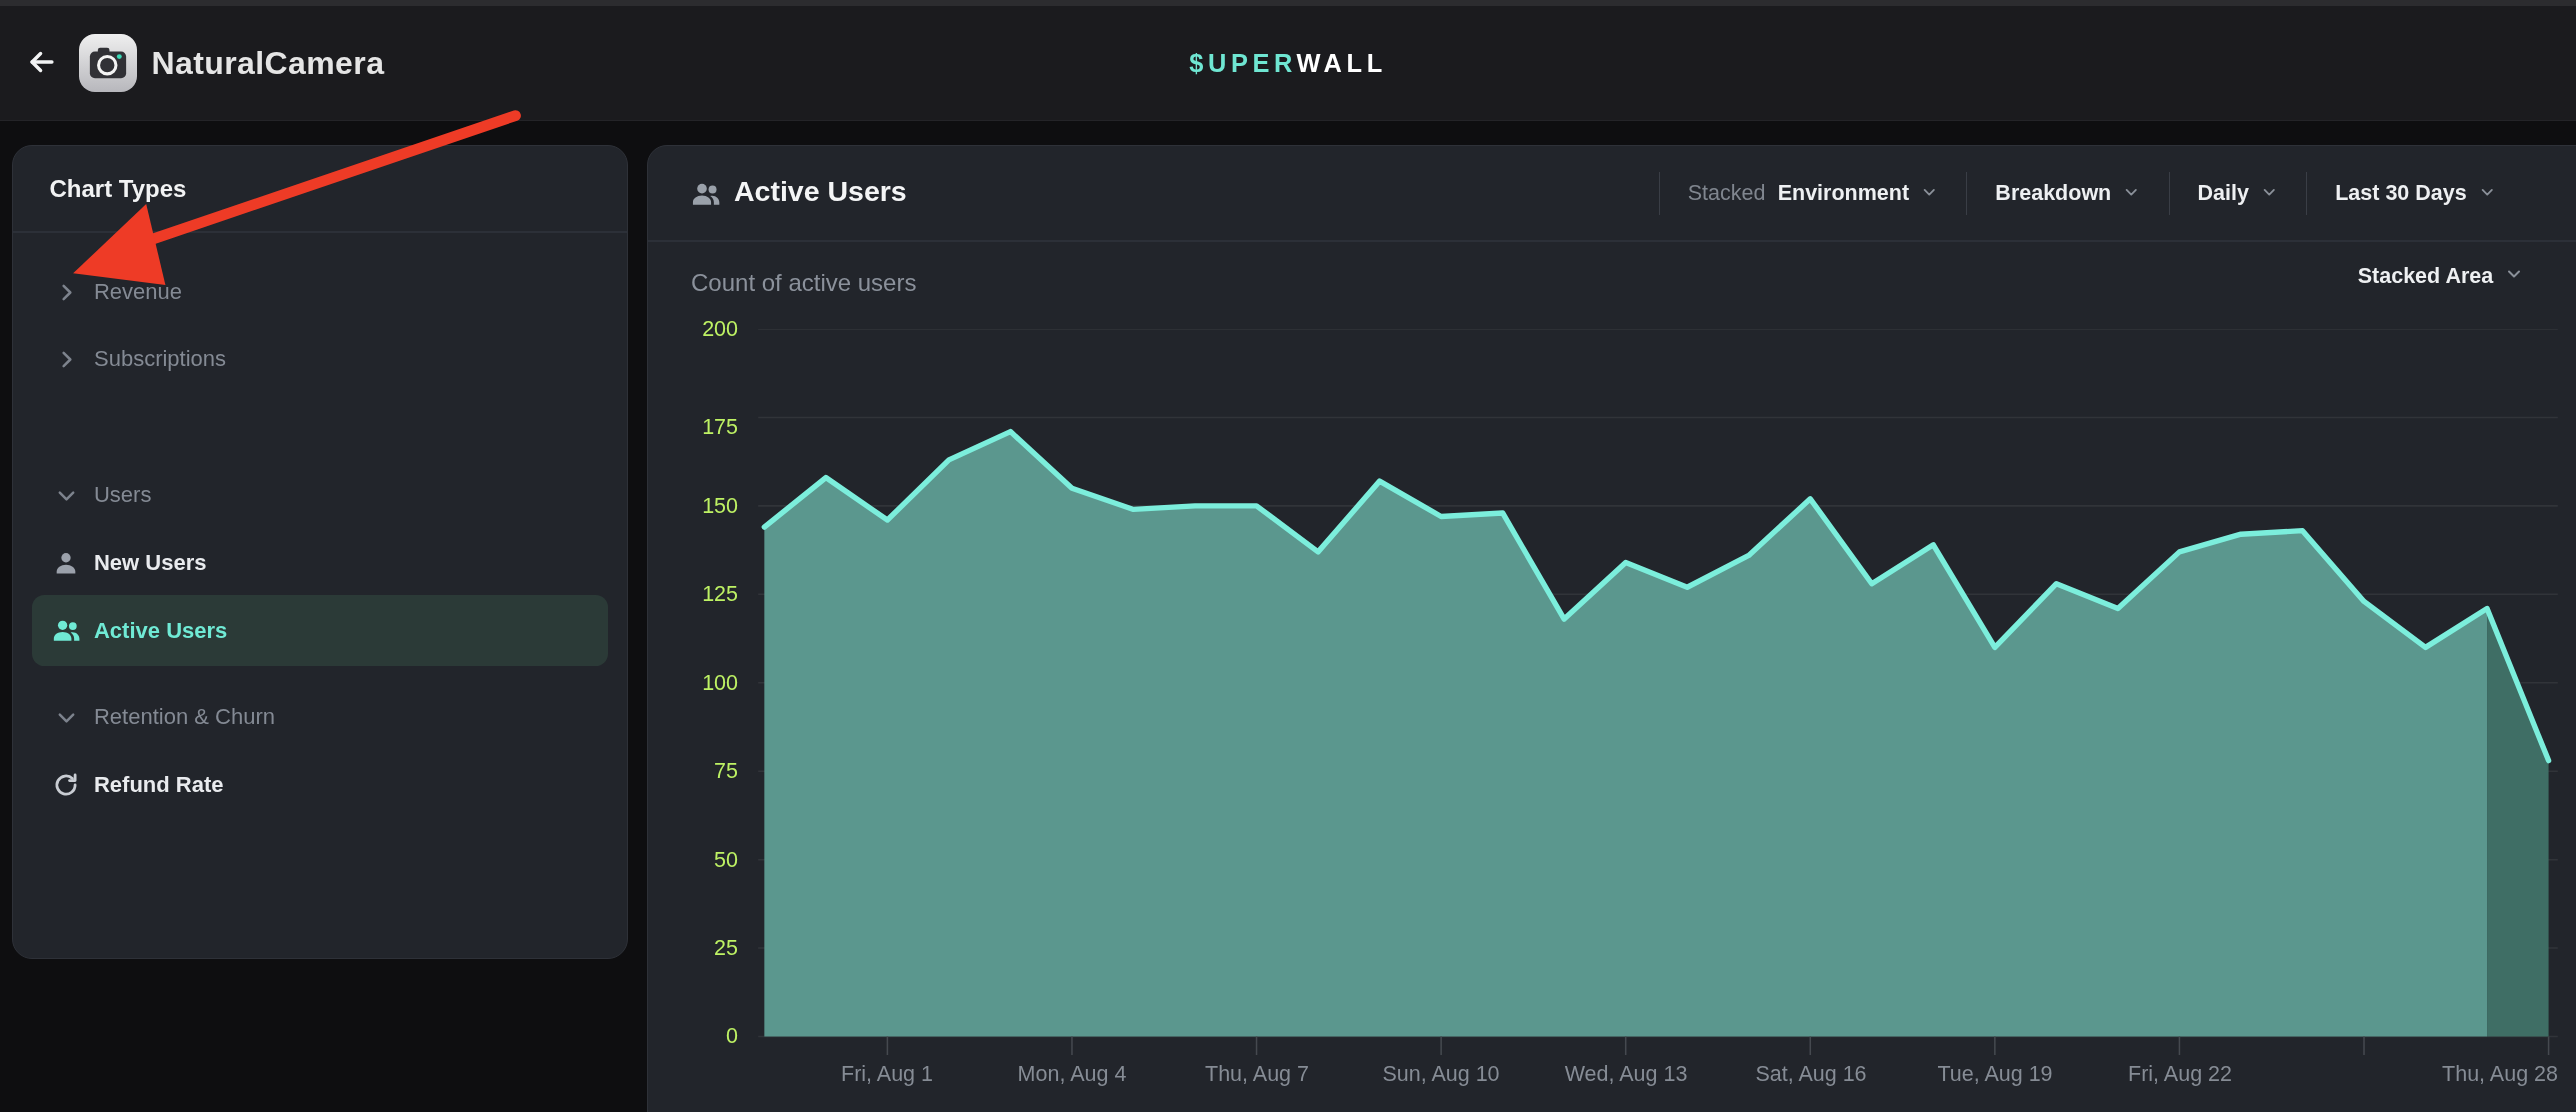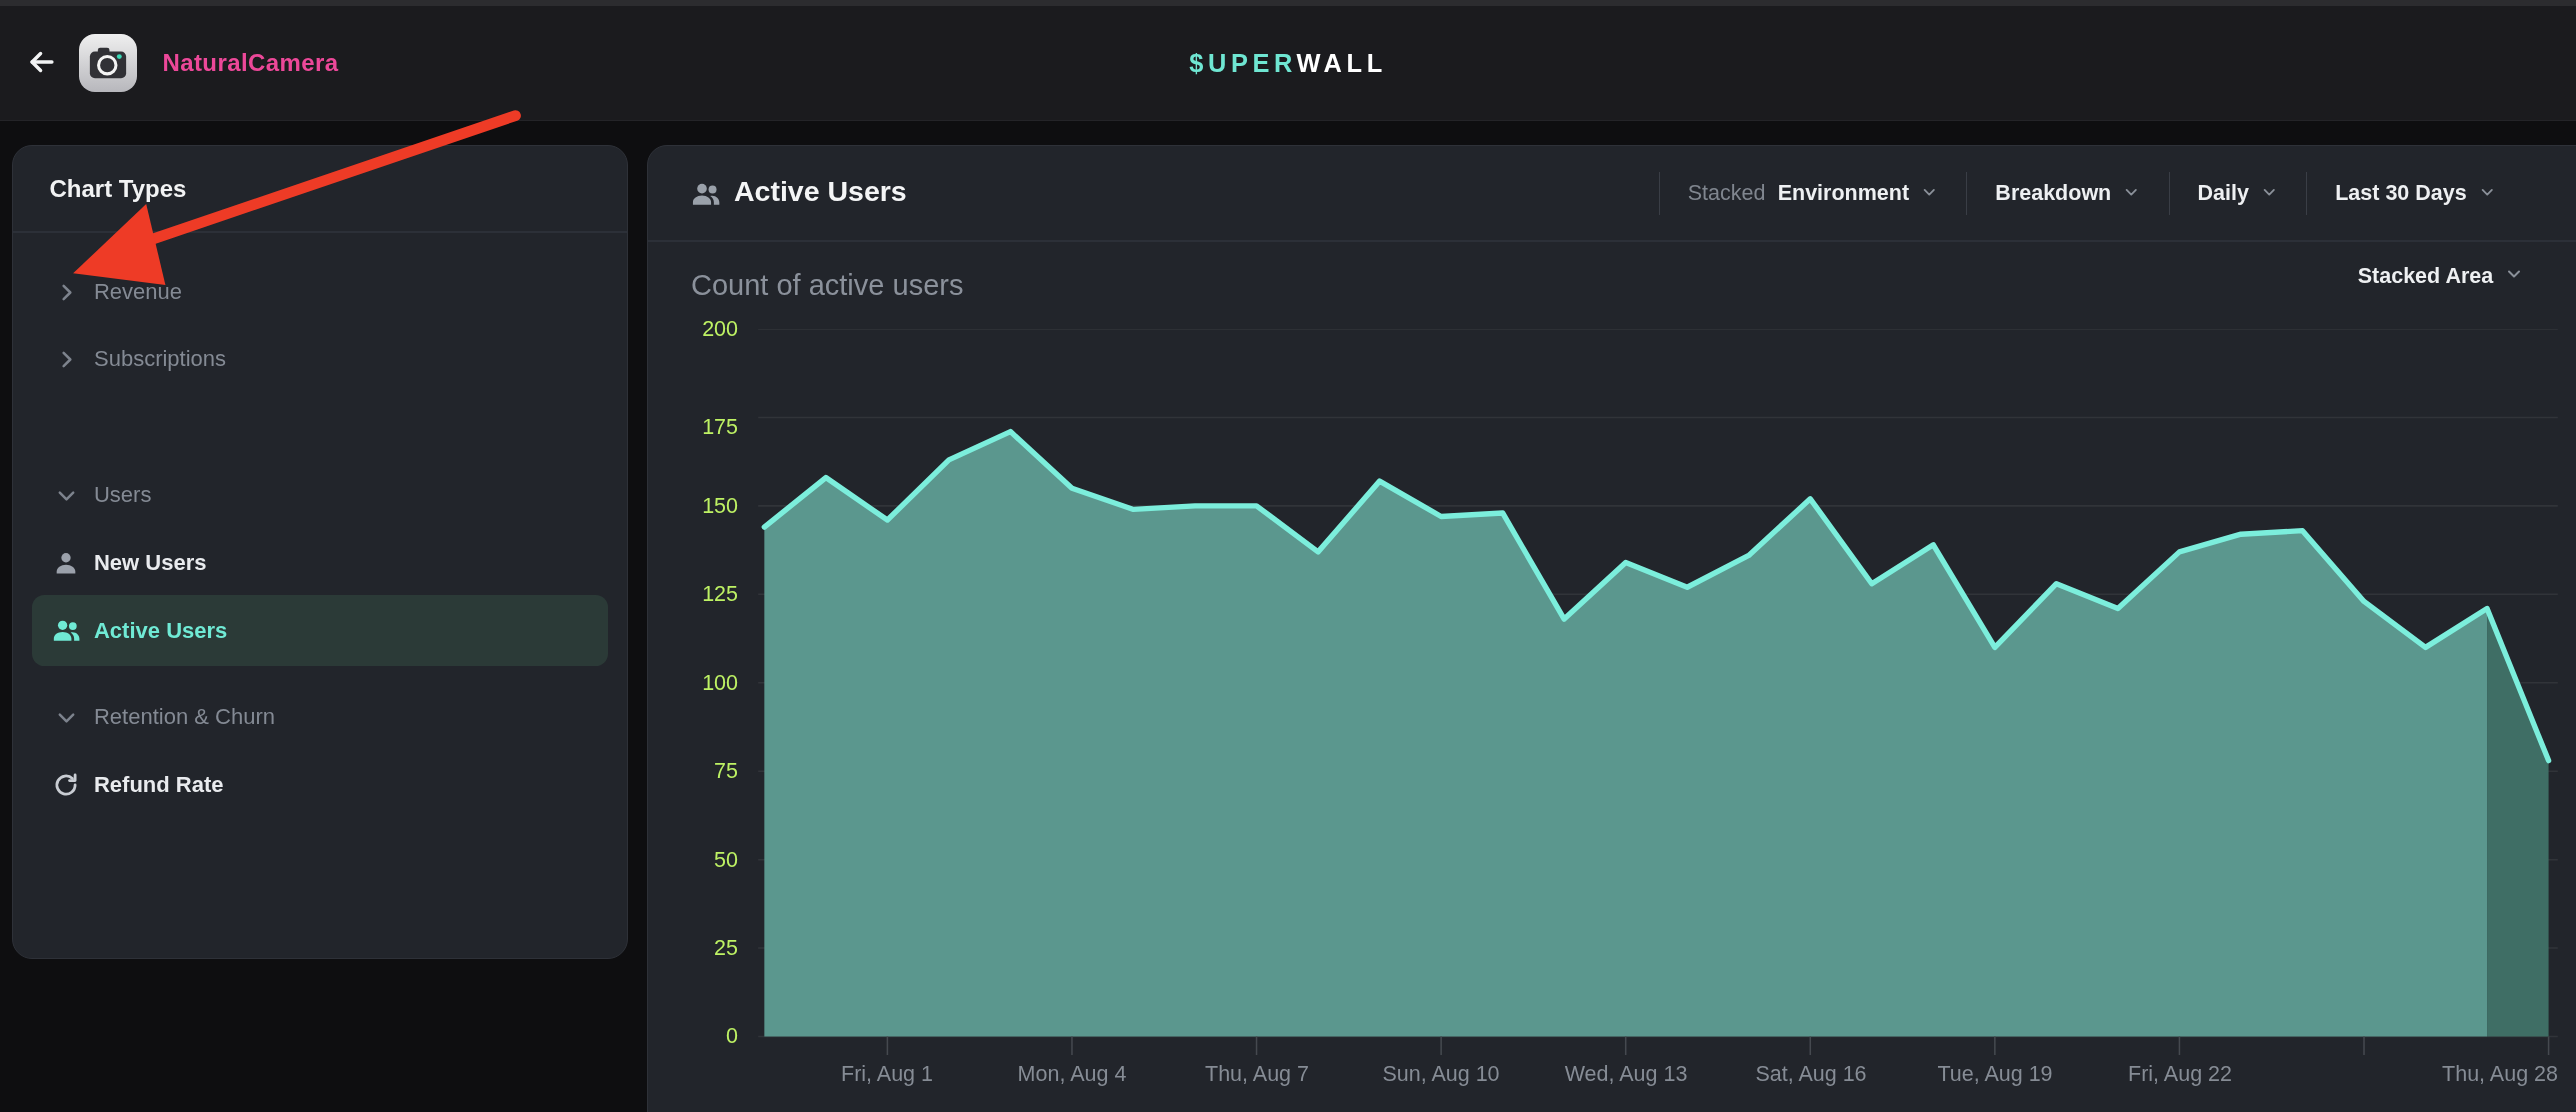--- a/index.html
+++ b/index.html
@@ -5,21 +5,21 @@
   * { margin:0; padding:0; box-sizing:border-box; }
   html,body { background:#0e0e10; }
   body { font-family:"Liberation Sans", sans-serif; }
   .root { position:relative; width:2576px; height:1113px; background:#0e0e10; overflow:hidden; }
 
   
   .topstrip { position:absolute; left:0; top:0; width:100%; height:6.2px; background:#2c2c2f; }
   .topbar { position:absolute; left:0; top:6.2px; width:100%; height:115px; background:#1b1b1e; border-bottom:1.5px solid #242428; display:flex; align-items:center; }
   .back-btn { width:46px; height:46px; margin-left:18.5px; display:flex; align-items:center; justify-content:center; cursor:pointer; }
   .app-icon { width:58px; height:58px; margin-left:14px; border-radius:15.4px; flex:0 0 auto; }
-  .app-name { margin-left:26px; font-size:24px; font-weight:600; color:#ec4899; letter-spacing:0.4px; }
+  .app-name { margin-left:15px; font-size:32px; font-weight:600; color:#e5e5e5; letter-spacing:0.4px; }
   .logo { position:absolute; left:50%; top:50%; transform:translate(-50%,-50%); font-size:25.4px; font-weight:800; letter-spacing:4.6px; white-space:nowrap; }
   .logo .accent { color:#6fe6d2; }
   .logo .rest { color:#ffffff; }
 
   
   .panel { position:absolute; background:#22252b; border:1.5px solid #2e3138; border-radius:20px; }
   .sidebar { left:11.5px; top:145px; width:616px; height:814px; }
   .chartpanel { left:647px; top:145px; width:1970px; height:1016px; }
 
   .sidebar-title { position:absolute; left:37px; top:29px; font-size:24px; font-weight:600; color:#f2f3f4; }
@@ -36,21 +36,21 @@
 
   
   .ch-header-icon { position:absolute; left:42px; top:32px; width:32px; height:32px; color:#9aa1aa; }
   .ch-title { position:absolute; left:86px; top:29px; font-size:28.5px; font-weight:700; color:#f4f5f6; }
   .filters { position:absolute; right:92px; top:21.5px; height:52px; display:flex; align-items:center; }
   .fgroup { display:flex; align-items:center; height:43px; padding:0 28px; border-left:1.5px solid #3a3e46; cursor:pointer; white-space:nowrap; }
   .fgroup .pre { color:#80868f; font-size:21.5px; margin-right:12.3px; }
   .fgroup .val { color:#eef0f2; font-size:21.5px; font-weight:600; }
   .fgroup .dd { margin-left:10.8px; color:#8a9099; }
   .ch-divider { position:absolute; left:0; top:94px; width:100%; height:1.5px; background:#2c3038; }
-  .ch-subtitle { position:absolute; left:43px; top:123px; font-size:29px; color:#8b919b; }
+  .ch-subtitle { position:absolute; left:43px; top:123px; font-size:24px; color:#8b919b; }
   .chart-type-dd { position:absolute; right:92px; top:118px; display:flex; align-items:flex-start; cursor:pointer; }
   .chart-type-dd .val { color:#eef0f2; font-size:21.5px; font-weight:600; }
   .chart-type-dd .dd { margin-left:10.8px; color:#8a9099; }
 
   
   .ylabels { position:absolute; left:650px; top:329px; width:88px; height:708px; }
   .ylab { position:absolute; right:0; width:100%; text-align:right; font-size:21.5px; color:#bef264; line-height:31px; }
   .plot { position:absolute; left:758px; top:329px; }
   .xlabels { position:absolute; left:758px; top:1062px; width:1800px; height:34px; }
   .xlab { position:absolute; top:0; transform:translateX(-50%); font-size:21.5px; color:#868c95; white-space:nowrap; }

